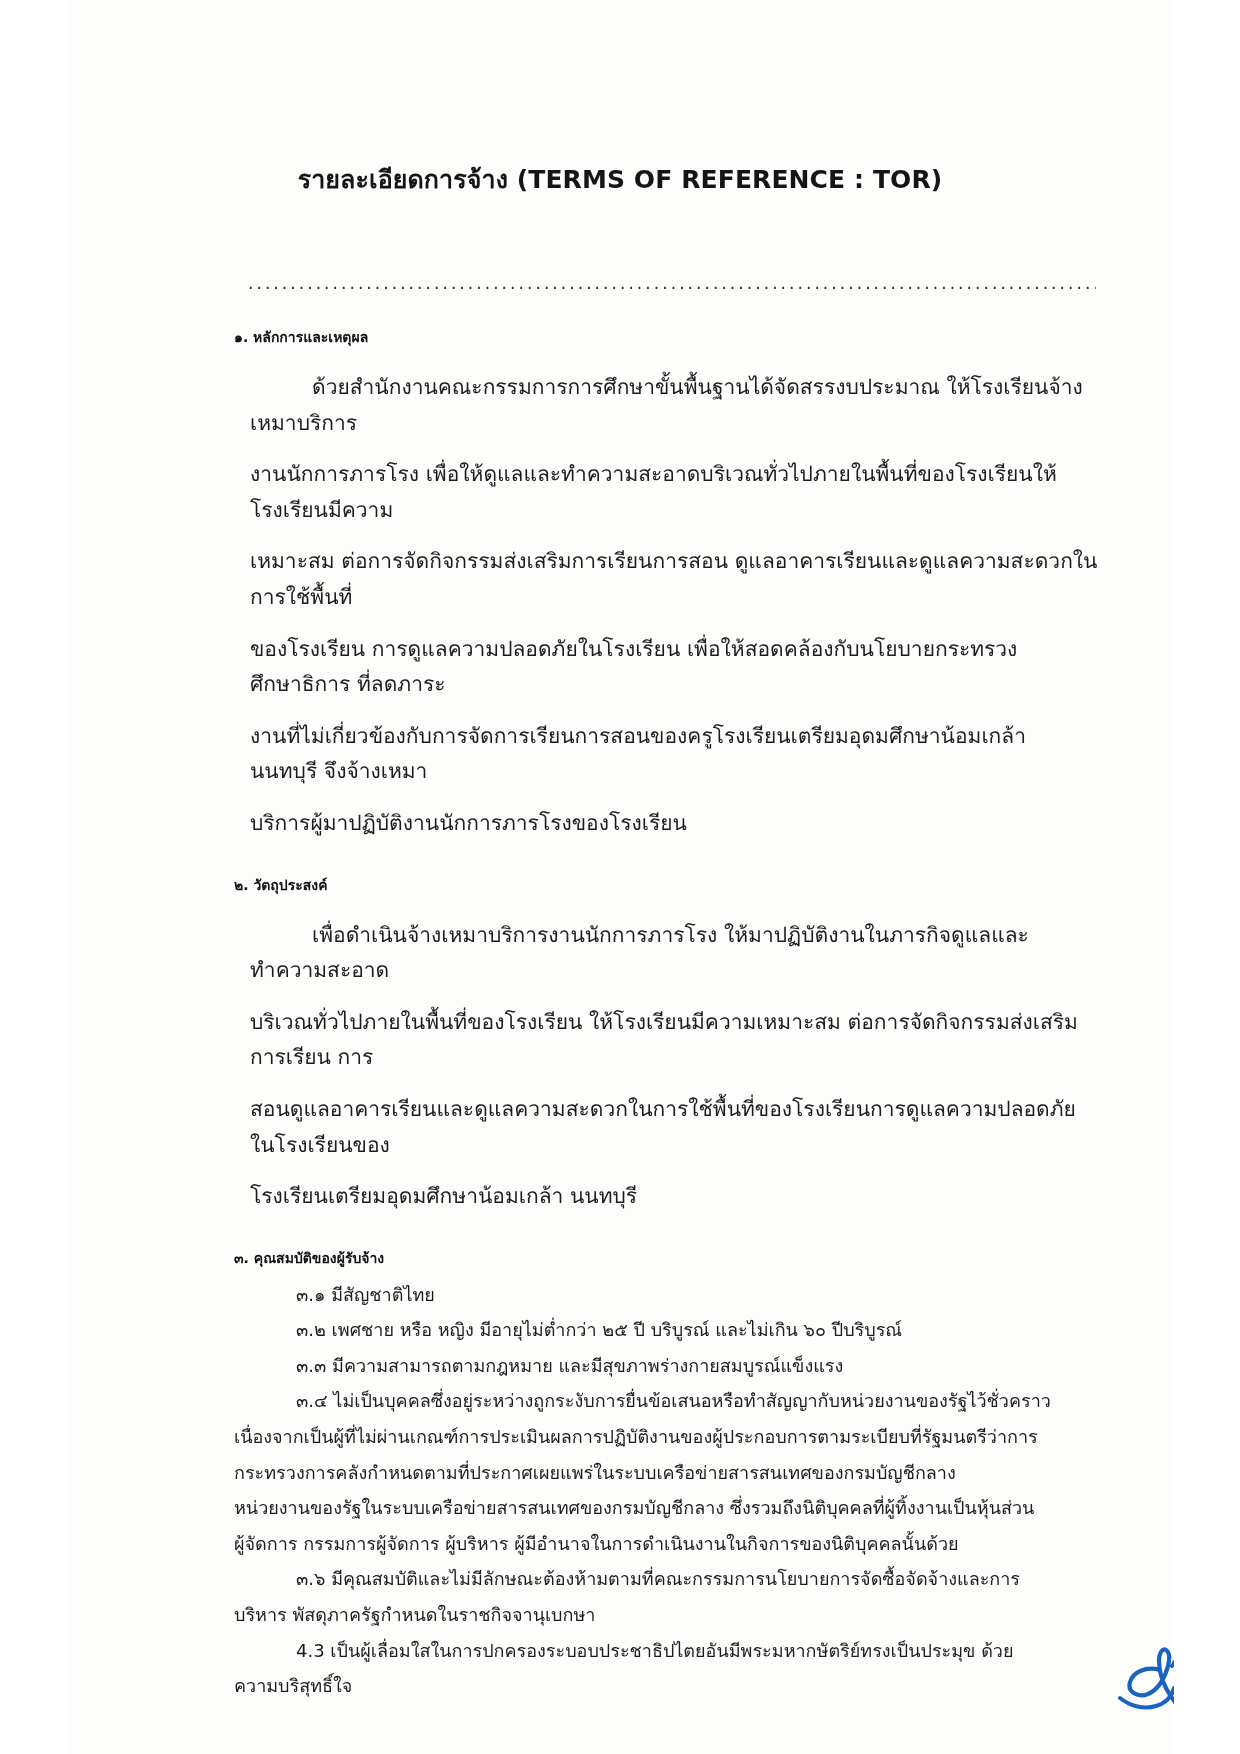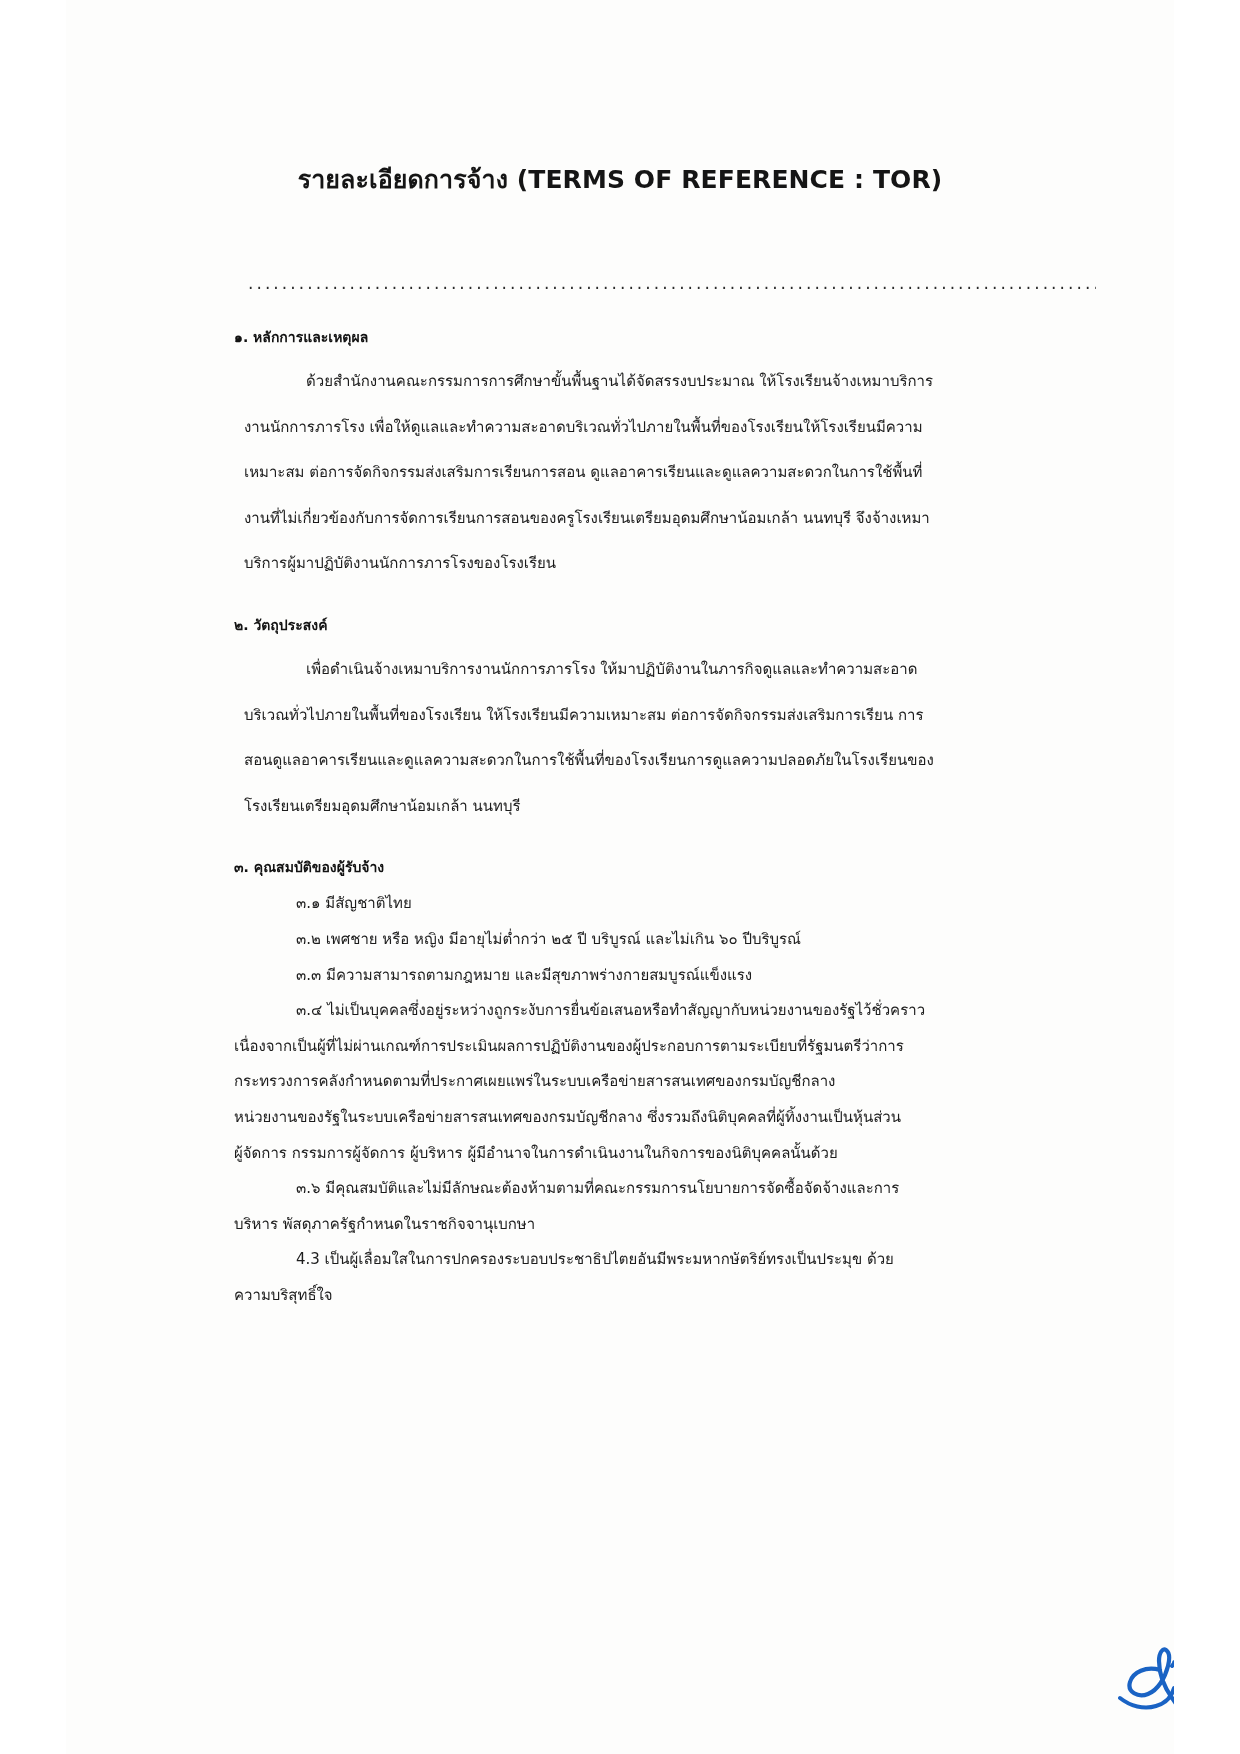--- a/index.html
+++ b/index.html
@@ -80,38 +80,38 @@
     margin: 15px 0 2px 0;
   }
   .sec-block {
     margin-bottom: 26px;
   }
   .sec-block.tight {
     margin-bottom: 0;
   }
 
   p.para {
-    margin: 10px;
-    font-size: 15px;
+    margin: 16px;
+    font-size: 21px;
     line-height: 35.6px;
     color: #1c1c1c;
     text-align: left;
     text-indent: 62px;
   }
   p.para.cont {
     text-indent: 0;
   }
 
   ul.sublist {
     list-style: none;
     margin: 0;
     padding: 0;
   }
   ul.sublist li {
-    font-size: 15px;
+    font-size: 18px;
     line-height: 35.6px;
     color: #1c1c1c;
     margin: 0;
     padding: 0;
     text-indent: 62px;
   }
   ul.sublist li.wrap {
     text-indent: 62px;
   }
 
@@ -152,20 +152,21 @@
 
     <div class="divider">...................................................................................................................................................</div>
 
     <div class="body">
 
       <div class="sec-block">
         <div class="sec-heading">๑. หลักการและเหตุผล</div>
         <p class="para">ด้วยสำนักงานคณะกรรมการการศึกษาขั้นพื้นฐานได้จัดสรรงบประมาณ ให้โรงเรียนจ้างเหมาบริการ</p>
         <p class="para cont">งานนักการภารโรง เพื่อให้ดูแลและทำความสะอาดบริเวณทั่วไปภายในพื้นที่ของโรงเรียนให้โรงเรียนมีความ</p>
         <p class="para cont">เหมาะสม ต่อการจัดกิจกรรมส่งเสริมการเรียนการสอน ดูแลอาคารเรียนและดูแลความสะดวกในการใช้พื้นที่</p>
+        <p class="para cont">ของโรงเรียน การดูแลความปลอดภัยในโรงเรียน เพื่อให้สอดคล้องกับนโยบายกระทรวงศึกษาธิการ ที่ลดภาระ</p>
         <p class="para cont">งานที่ไม่เกี่ยวข้องกับการจัดการเรียนการสอนของครูโรงเรียนเตรียมอุดมศึกษาน้อมเกล้า นนทบุรี จึงจ้างเหมา</p>
         <p class="para cont">บริการผู้มาปฏิบัติงานนักการภารโรงของโรงเรียน</p>
       </div>
 
       <div class="sec-block">
         <div class="sec-heading">๒. วัตถุประสงค์</div>
         <p class="para">เพื่อดำเนินจ้างเหมาบริการงานนักการภารโรง  ให้มาปฏิบัติงานในภารกิจดูแลและทำความสะอาด</p>
         <p class="para cont">บริเวณทั่วไปภายในพื้นที่ของโรงเรียน ให้โรงเรียนมีความเหมาะสม  ต่อการจัดกิจกรรมส่งเสริมการเรียน การ</p>
         <p class="para cont">สอนดูแลอาคารเรียนและดูแลความสะดวกในการใช้พื้นที่ของโรงเรียนการดูแลความปลอดภัยในโรงเรียนของ</p>
         <p class="para cont">โรงเรียนเตรียมอุดมศึกษาน้อมเกล้า นนทบุรี</p>

